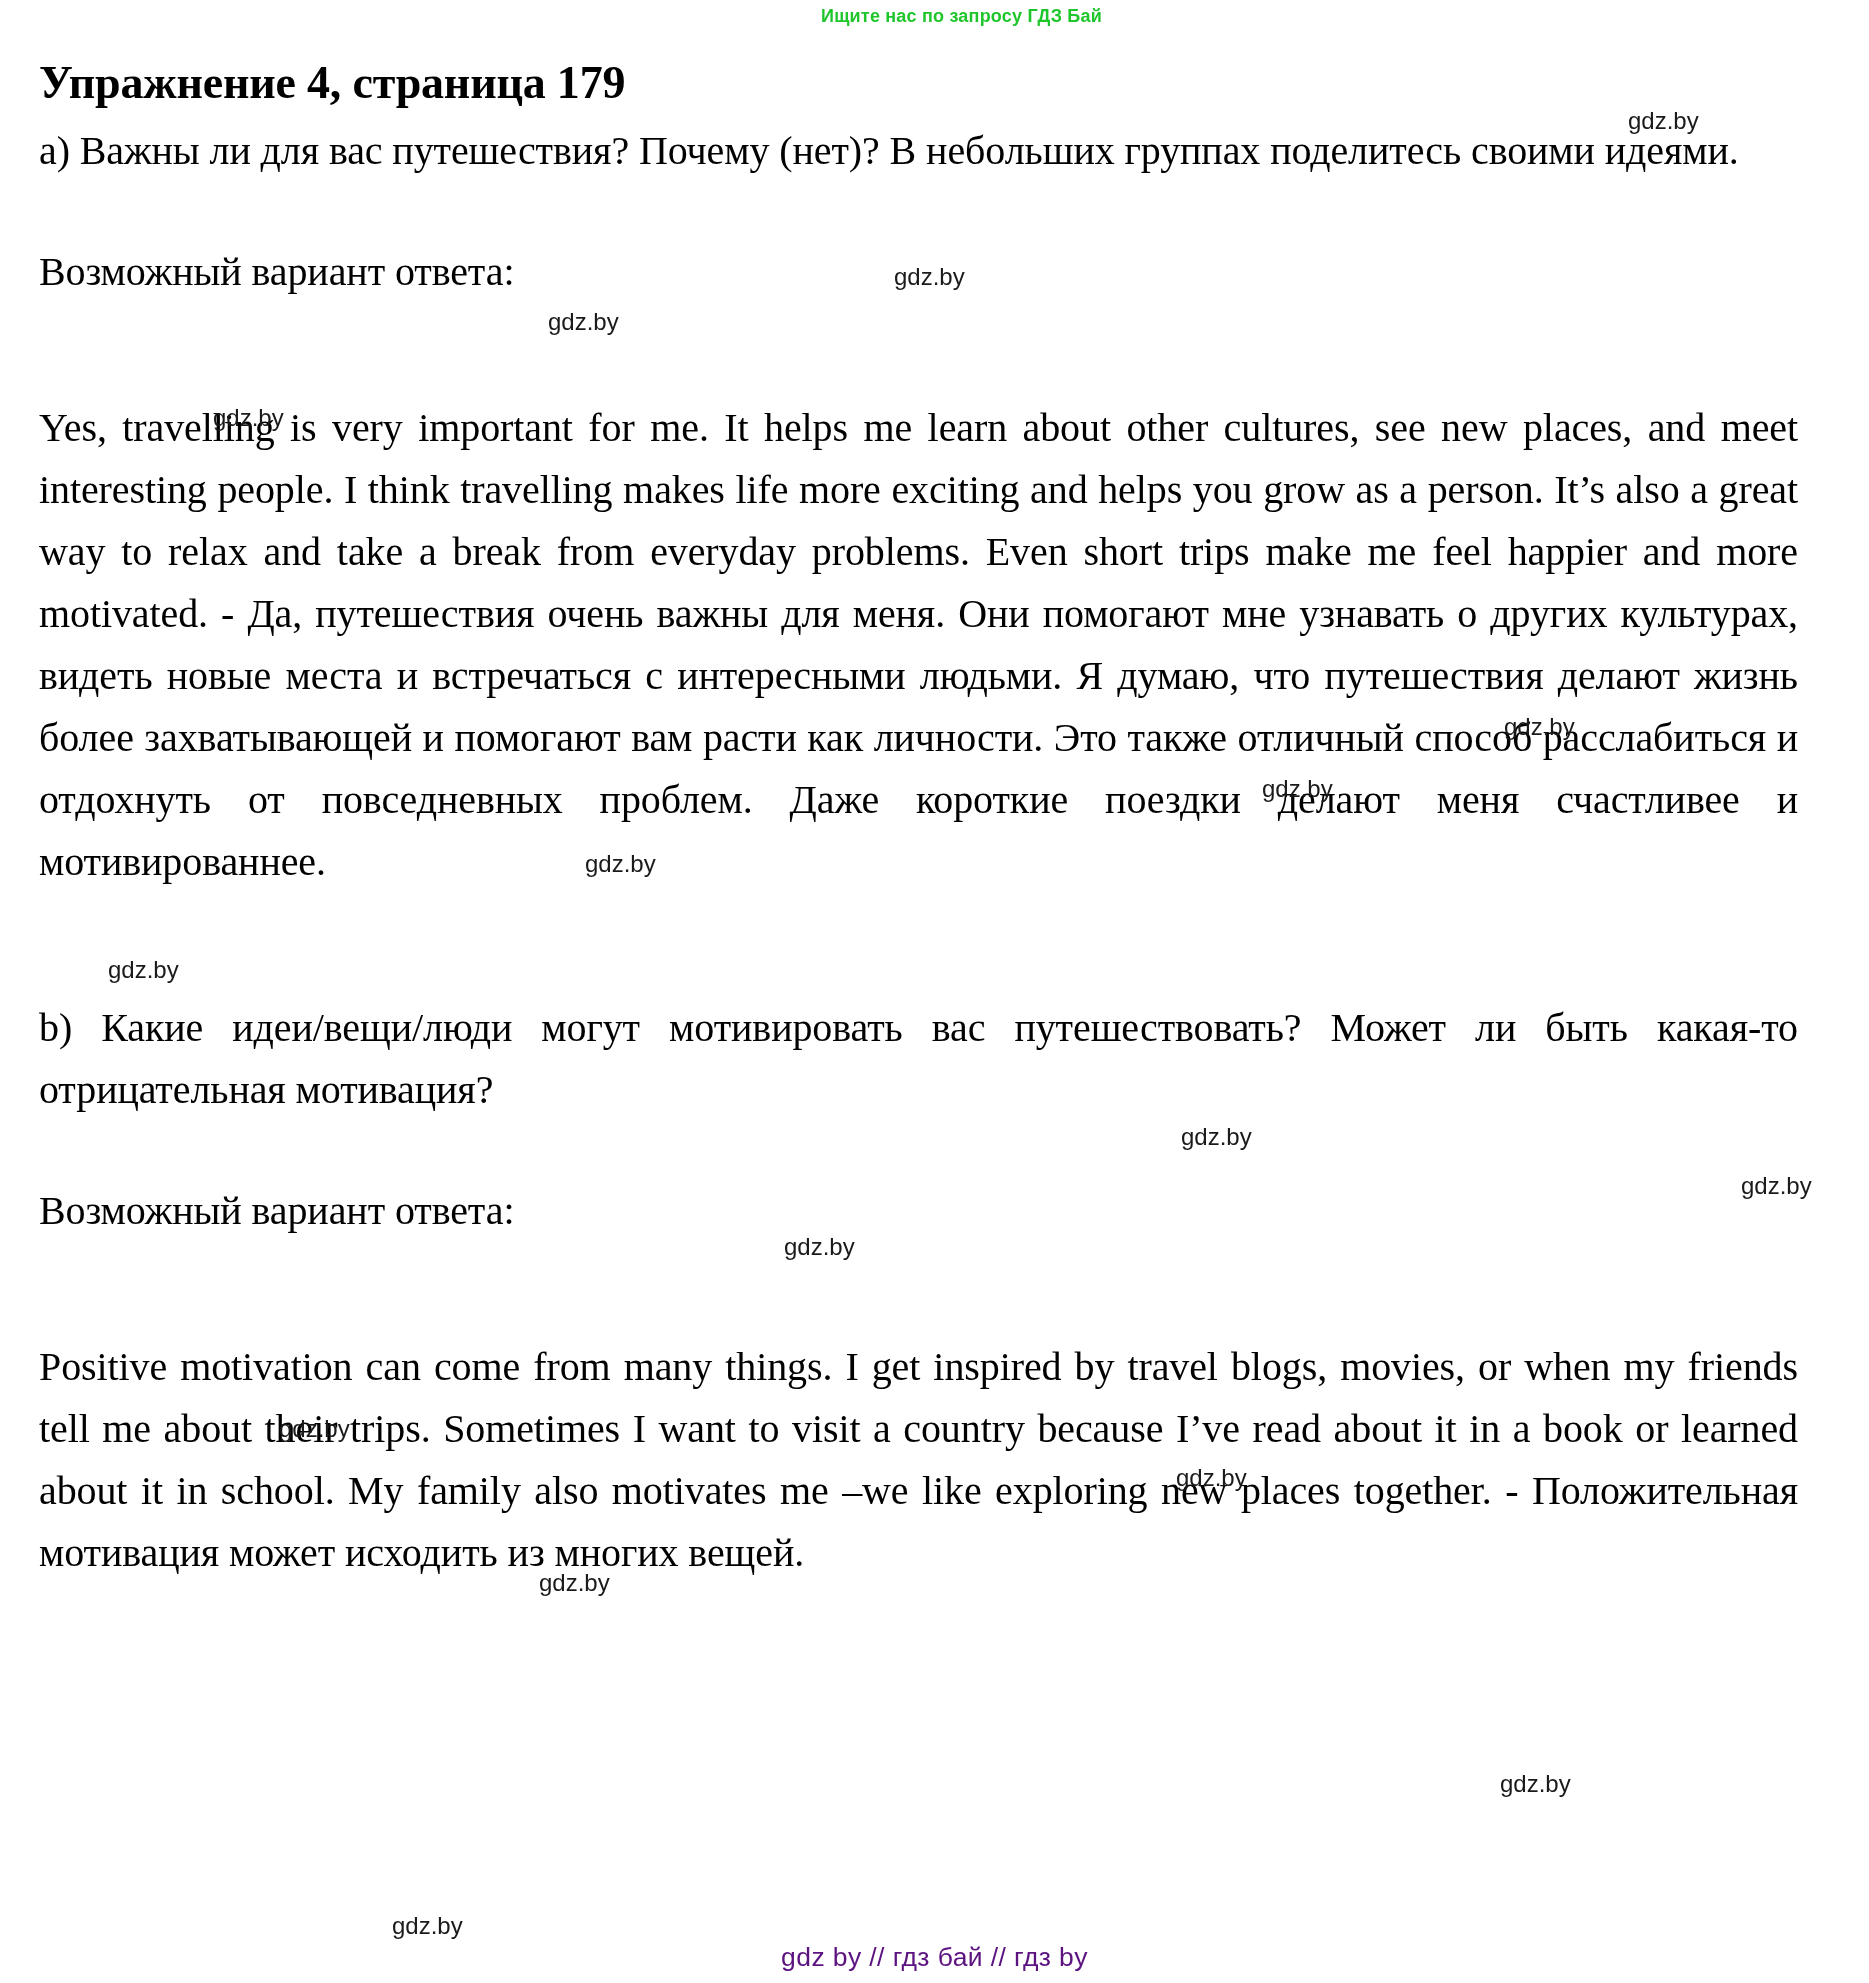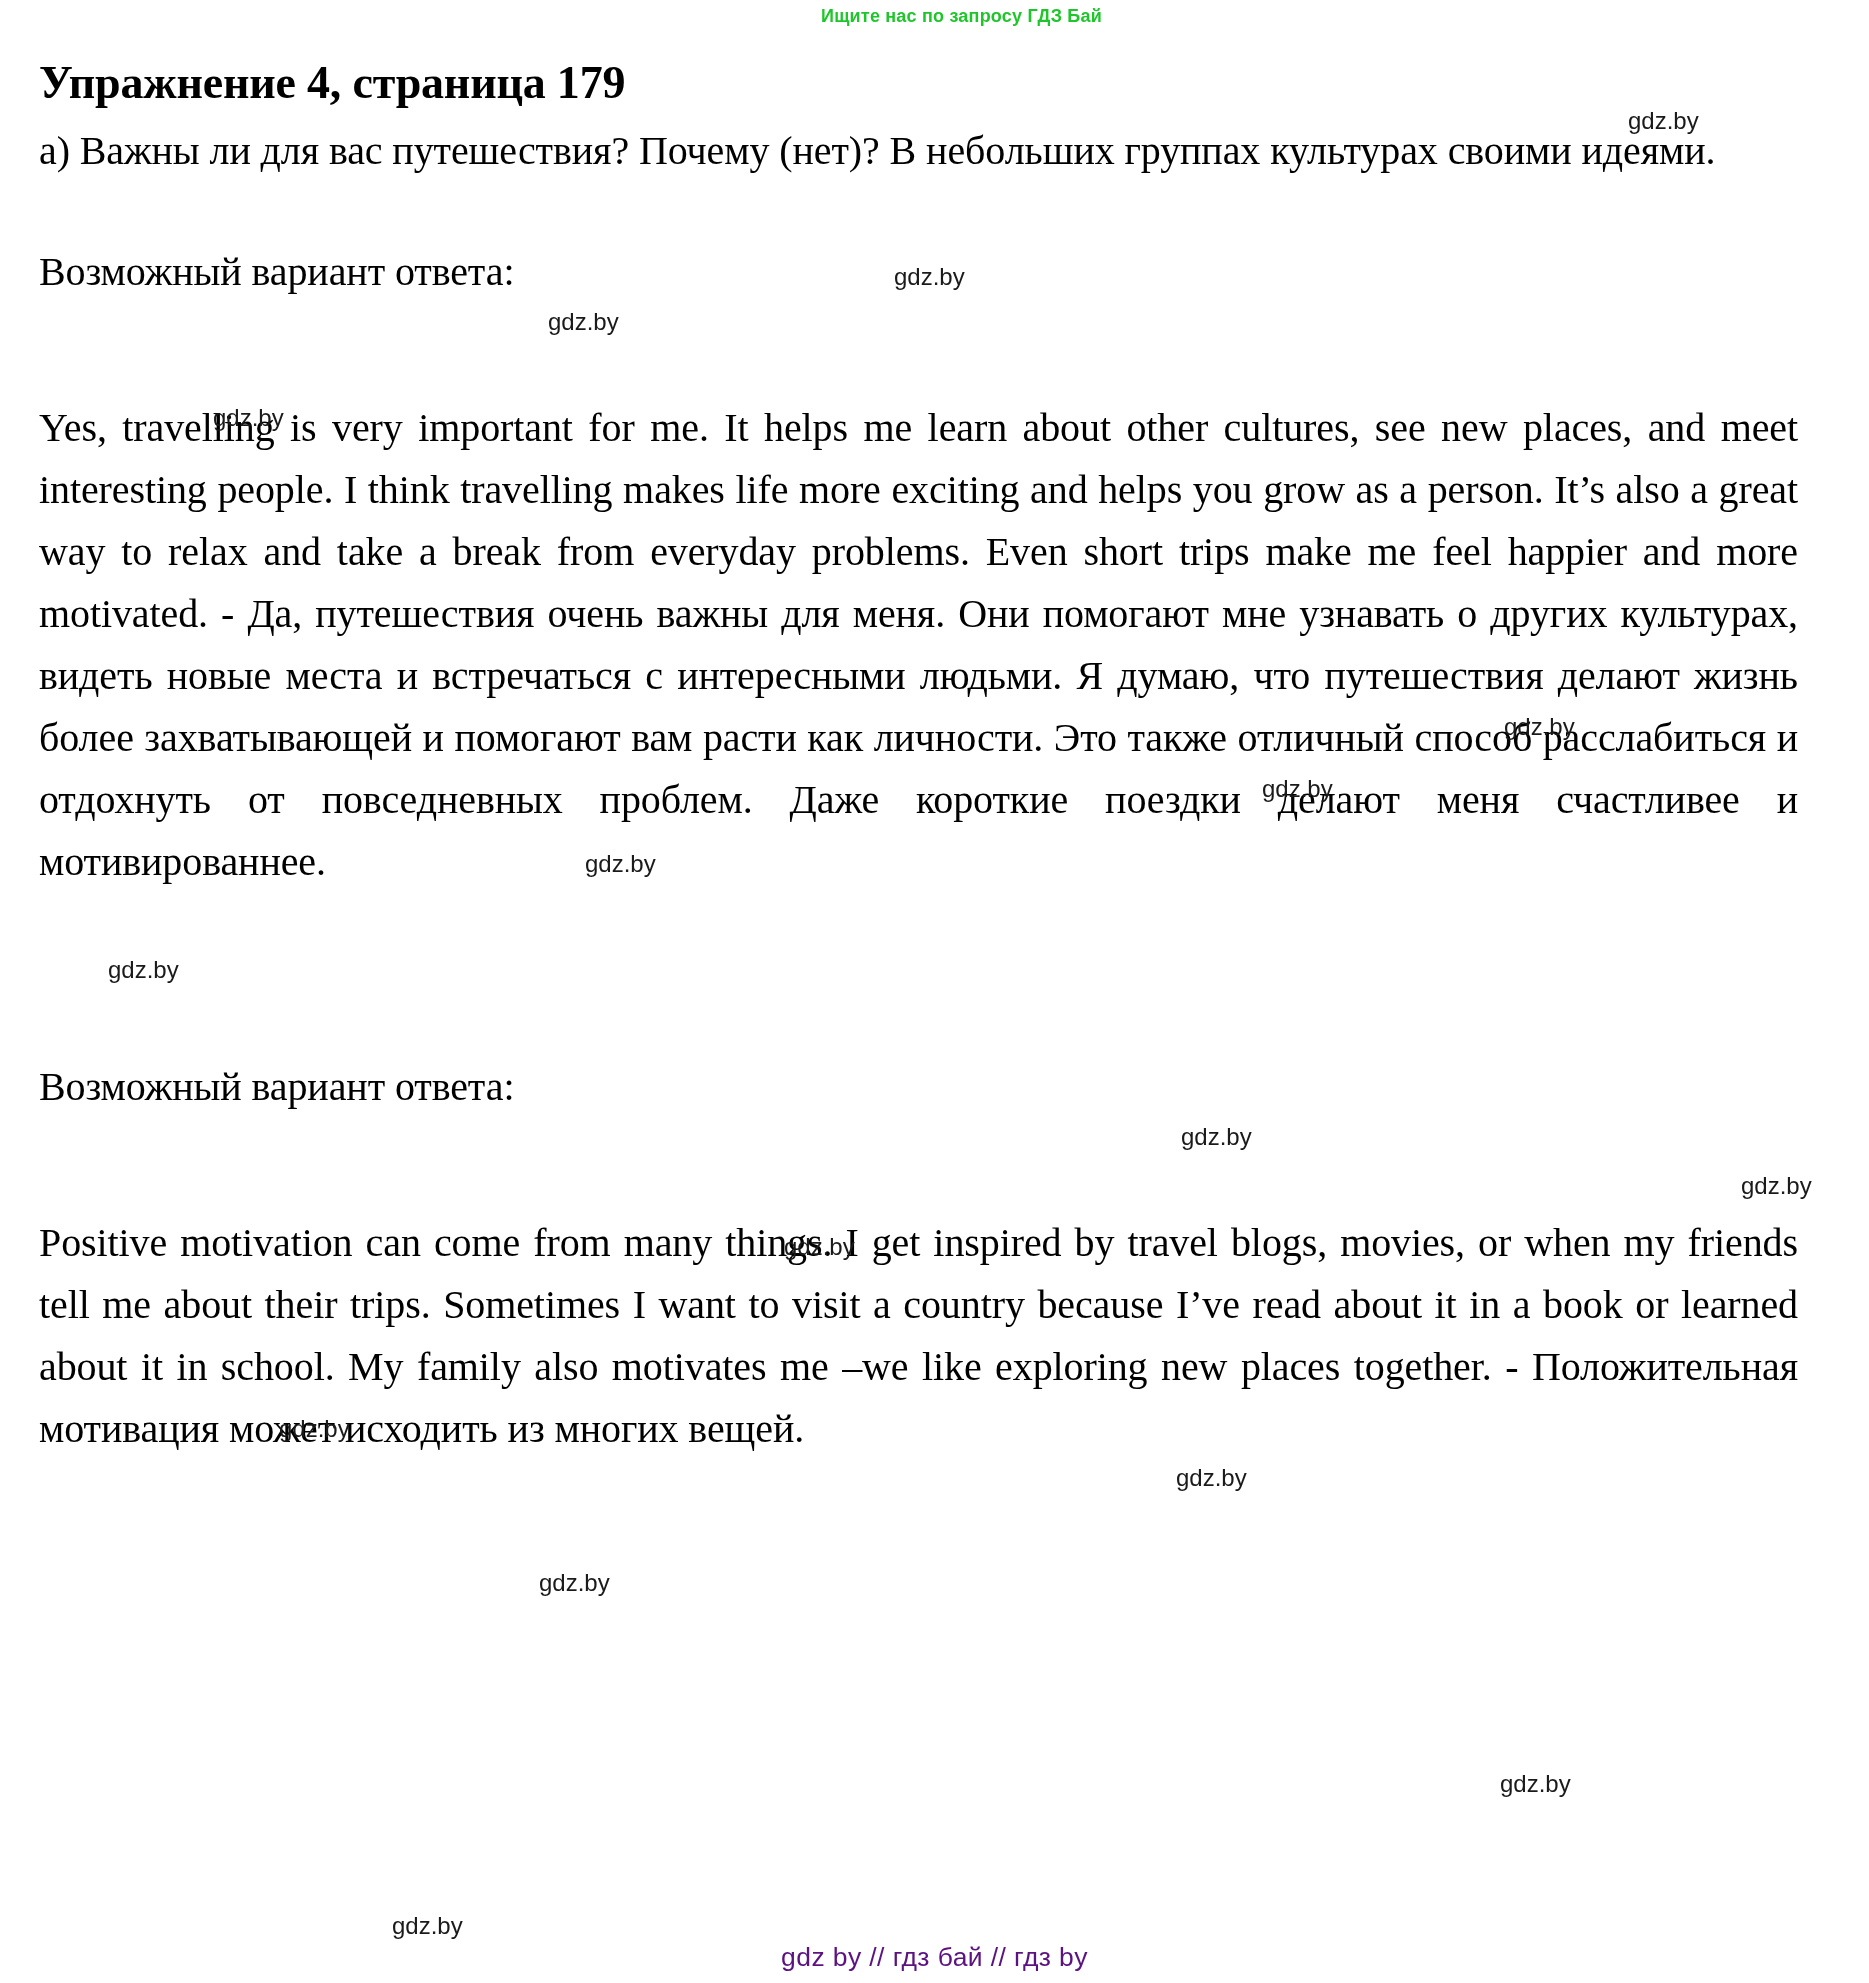--- a/index.html
+++ b/index.html
@@ -103,32 +103,33 @@
 <body>
 
 <div class="page">
 
   <div class="promo-banner" style="color: rgb(31, 198, 43);">Ищите нас по запросу ГДЗ Бай</div>
 
   <div class="content">
 
     <h1 class="exercise-title">Упражнение 4, страница 179</h1>
 
-    <p class="para nojust">a) Важны ли для вас путешествия? Почему (нет)? В небольших группах культурах своими идеями.</p>
+    <p class="para nojust">a) Важны ли для вас путешествия? Почему (нет)? В небольших группах поделитесь своими идеями.</p>
 
     <div class="spacer-md"></div>
 
     <p class="para nojust">Возможный вариант ответа:</p>
 
     <div class="spacer-lg"></div>
 
     <p class="para">Yes, travelling is very important for me. It helps me learn about other cultures, see new places, and meet interesting people. I think travelling makes life more exciting and helps you grow as a person. It’s also a great way to relax and take a break from everyday problems. Even short trips make me feel happier and more motivated. - Да, путешествия очень важны для меня. Они помогают мне узнавать о других культурах, видеть новые места и встречаться с интересными людьми. Я думаю, что путешествия делают жизнь более захватывающей и помогают вам расти как личности. Это также отличный способ расслабиться и отдохнуть от повседневных проблем. Даже короткие поездки делают меня счастливее и мотивированнее.</p>
 
     <div class="spacer-xl"></div>
 
+    <p class="para">b) Какие идеи/вещи/люди могут мотивировать вас путешествовать? Может ли быть какая-то отрицательная мотивация?</p>
 
     <div class="spacer-md"></div>
 
     <p class="para nojust">Возможный вариант ответа:</p>
 
     <div class="spacer-lg"></div>
 
     <p class="para">Positive motivation can come from many things. I get inspired by travel blogs, movies, or when my friends tell me about their trips. Sometimes I want to visit a country because I’ve read about it in a book or learned about it in school. My family also motivates me –we like exploring new places together. - Положительная мотивация может исходить из многих вещей.</p>
 
   </div>

